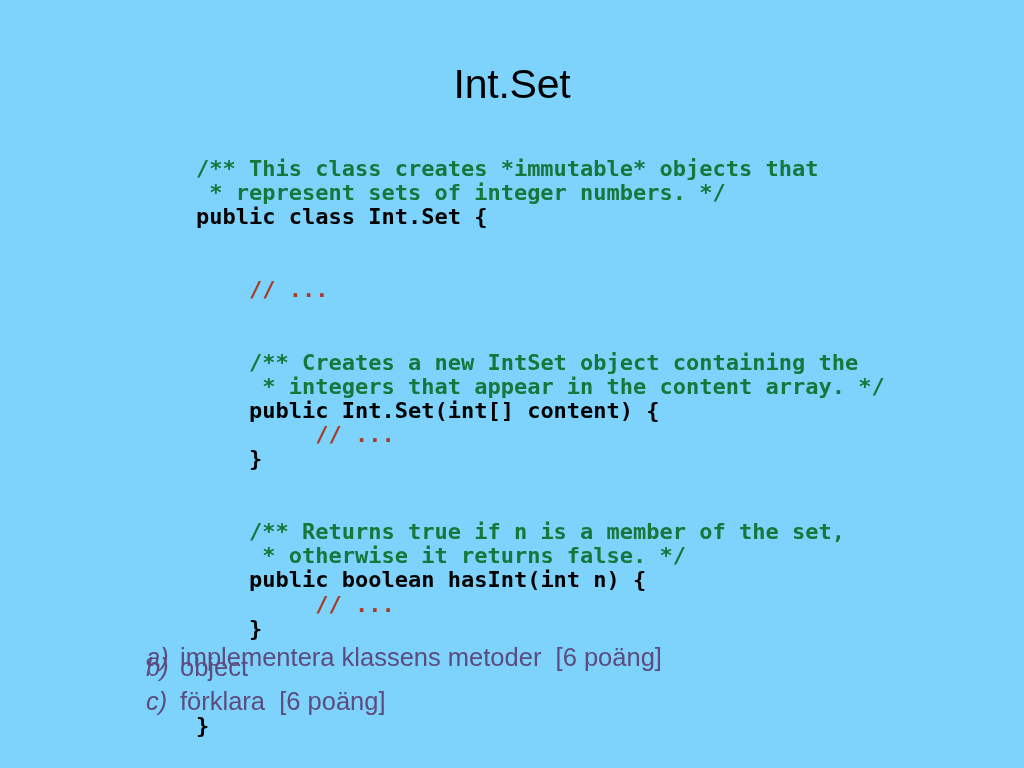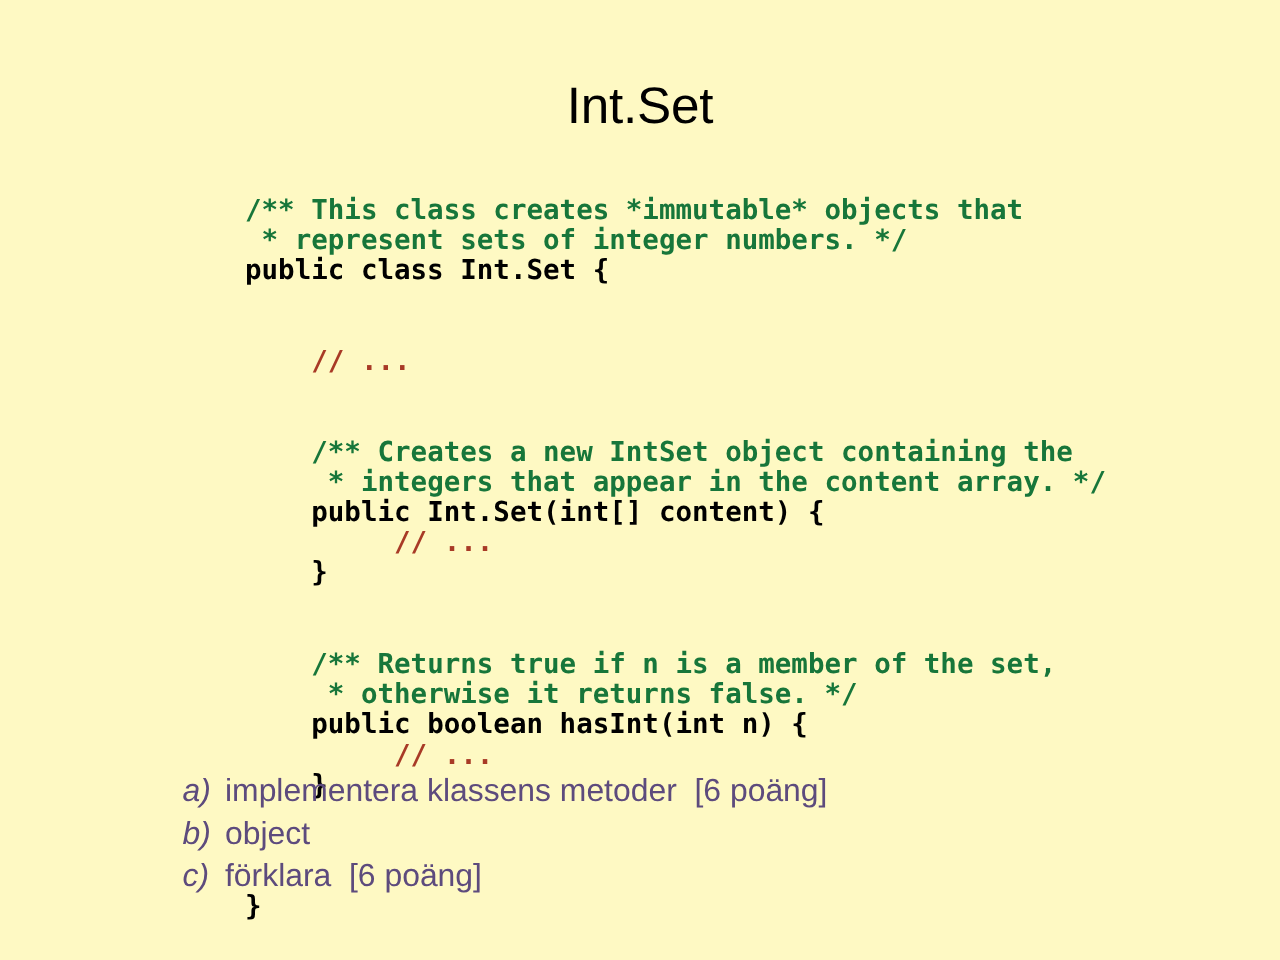--- a/index.html
+++ b/index.html
@@ -12,21 +12,21 @@
     height: 768px;
     position: relative;
     overflow: hidden;
     font-family: "Liberation Sans", sans-serif;
     -webkit-font-smoothing: antialiased;
   }
 
   #slide {
     position: absolute;
     inset: 0;
-    background: #fef9c3;
+    background: #7dd3fc;
   }
 
   
   #slide-title {
     position: absolute;
     top: 64px;
     left: 0;
     width: 1024px;
     text-align: center;
     font-family: "Liberation Sans", sans-serif;
@@ -82,20 +82,21 @@
     width: 34px;
     flex: 0 0 34px;
     white-space: pre;
   }
   #task-list .task-em {
     white-space: pre;
   }
   #task-list .task-rest {
     font-style: normal;
     white-space: pre;
+    margin-top: 24px;
   }
   #task-list .task-points {
     font-style: normal;
     white-space: pre;
   }
 </style>
 </head>
 <body>
 
 <div id="slide">

